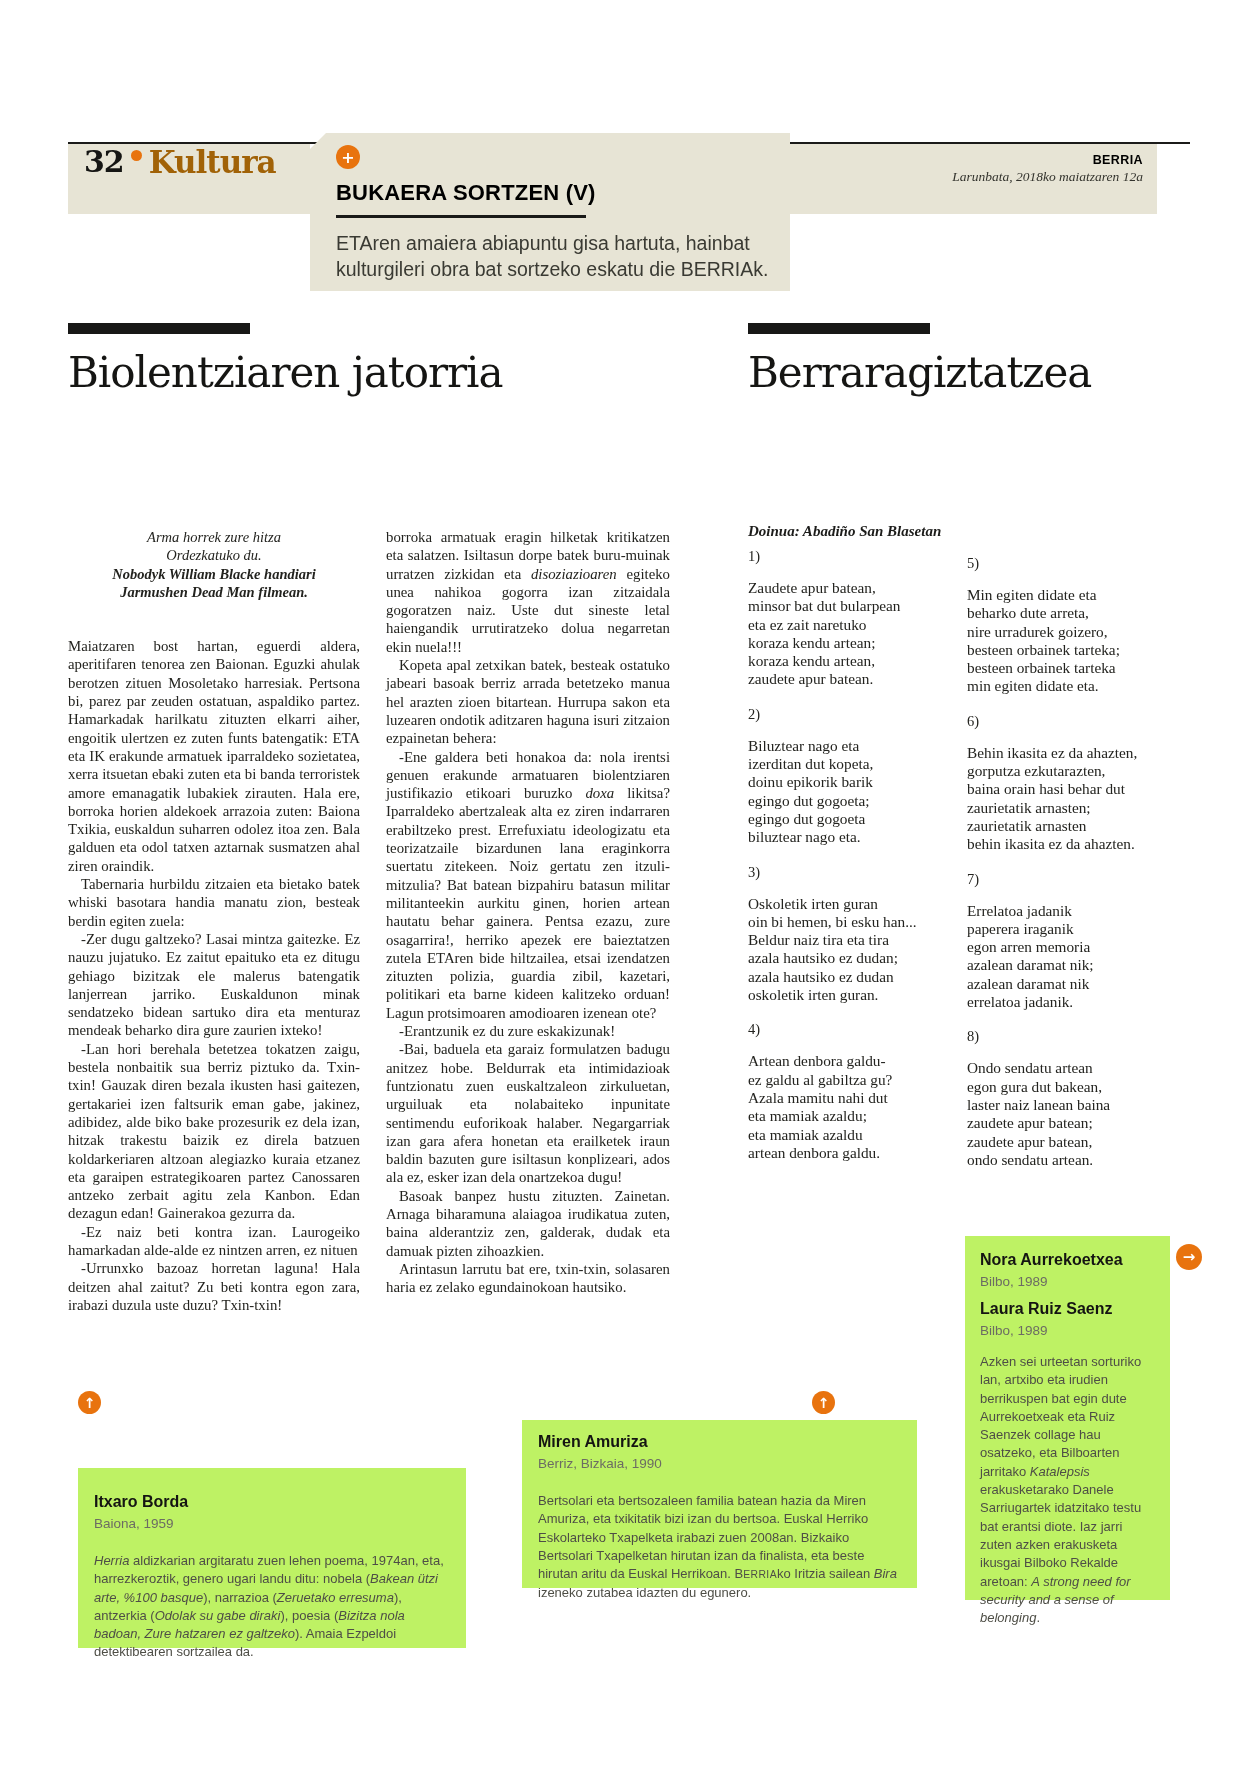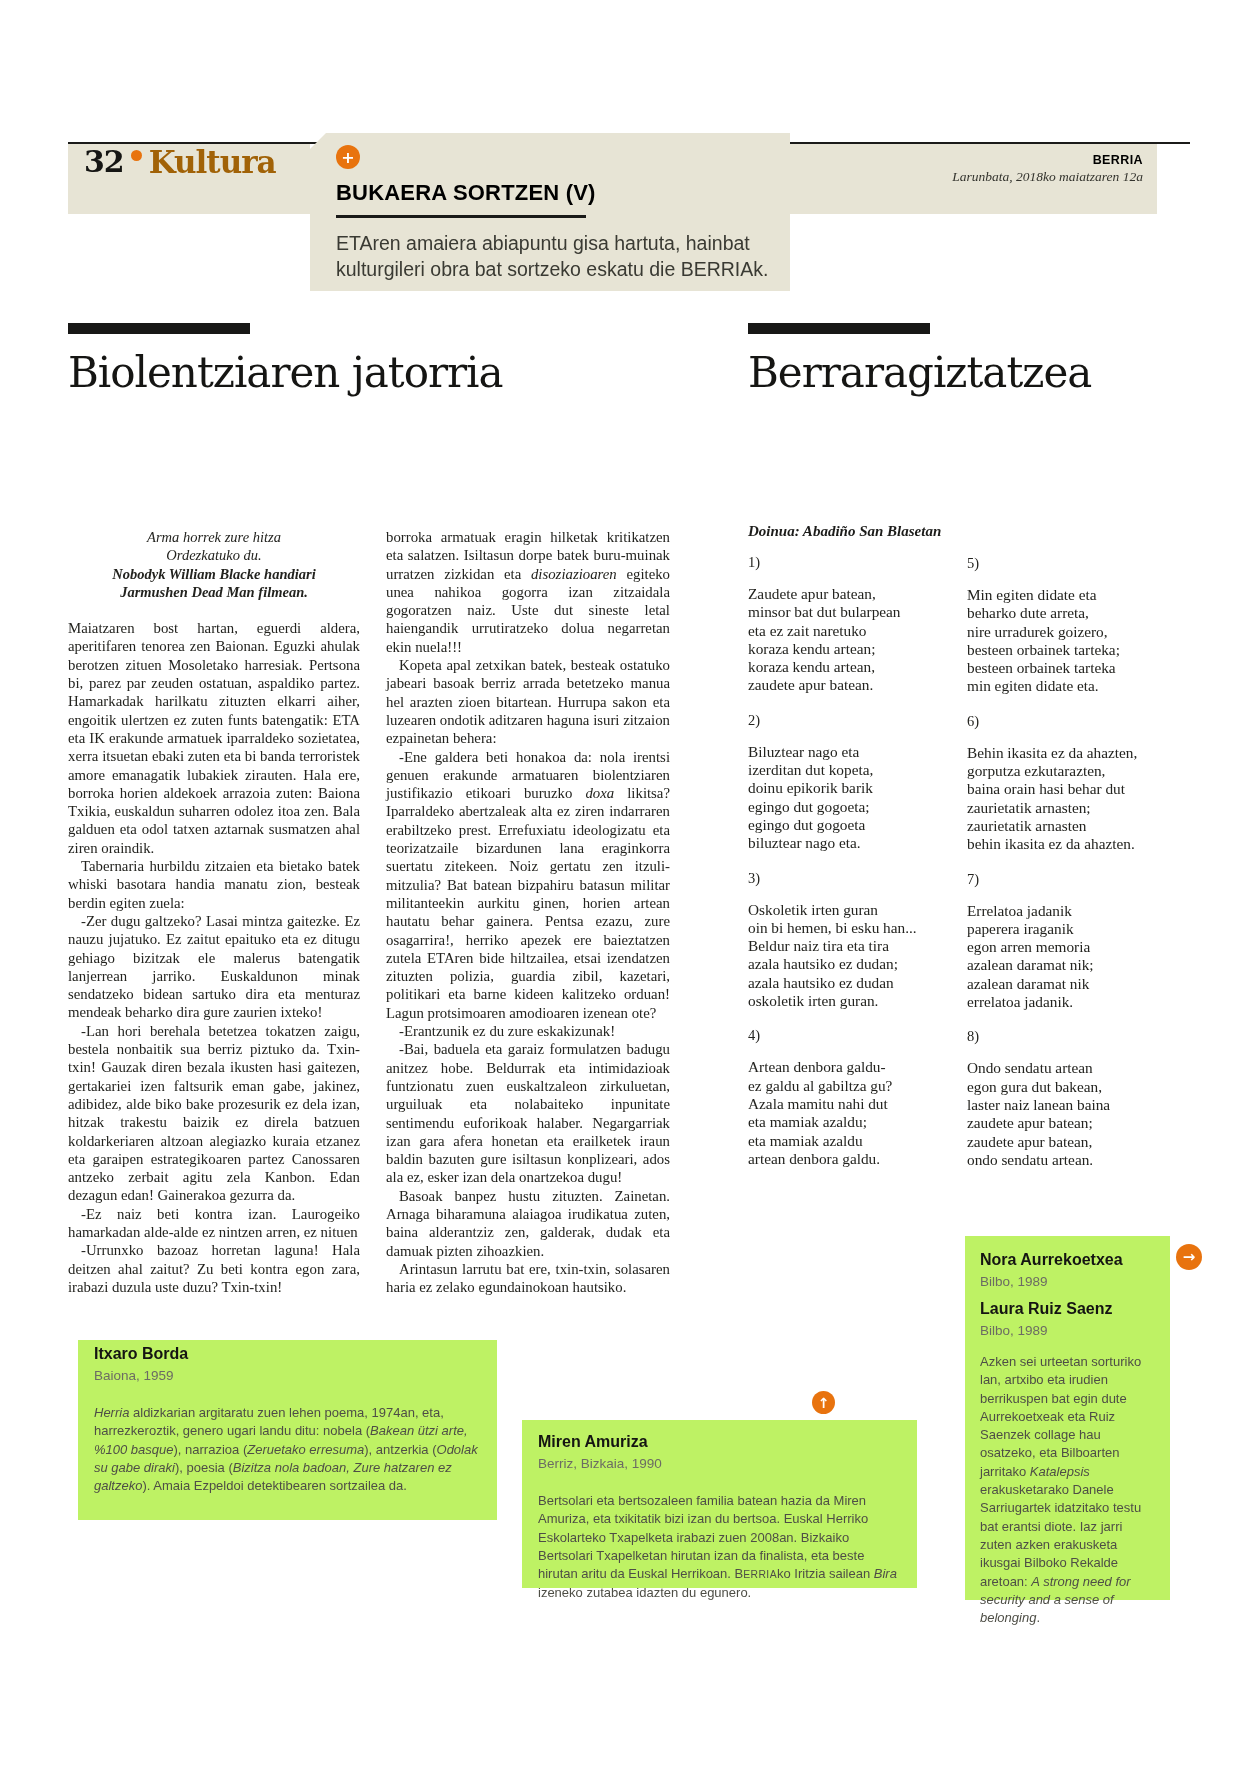--- a/index.html
+++ b/index.html
@@ -38,45 +38,45 @@
   .art-title { margin-top:14px; font-family:"DejaVu Serif", serif; font-weight:normal;
                font-size:42px; letter-spacing:-1px; color:#151513; }
 
   .article-left { position:absolute; left:68px; top:323px; width:602px; }
   .body-cols { position:absolute; top:205px; left:0; display:flex; gap:26px; }
   .bcol { width:292px; }
   .bcol.c2 { width:284px; }
   .bcol p { font-size:14.8px; line-height:18.3px; text-align:justify; color:#23231f; text-indent:13px; }
   .bcol p.first { text-indent:0; }
   .epigraph { font-style:italic; text-align:center; font-size:14.5px; line-height:18.3px;
-              color:#23231f; margin-bottom:18px; }
+              color:#23231f; margin-bottom:36px; }
   .epigraph .attr { font-weight:bold; }
   .seg-i { font-style:italic; }
   .seg-sc { font-size:80%; letter-spacing:.4px; }
 
   .article-right { position:absolute; left:748px; top:323px; width:442px; }
   .poem-cols { position:absolute; top:200px; left:0; width:442px; display:flex; gap:19px; }
   .pcol { width:200px; }
   .pcol.colB { width:223px; padding-top:32px; }
-  .melody { font-weight:bold; font-style:italic; font-size:15px; color:#1c1c1a; margin-bottom:14px; }
+  .melody { font-weight:bold; font-style:italic; font-size:15px; color:#1c1c1a; margin-bottom:8px; }
   .verse { margin-bottom:17px; }
   .verse-num { font-size:14.5px; margin-bottom:14px; color:#23231f; }
   .verse-lines div { font-size:15.3px; line-height:18.3px; color:#23231f; }
 
   
   .circle-ic { position:absolute; border-radius:50%; background:#e8730e; color:#fff;
                display:flex; align-items:center; justify-content:center;
                font-family:"DejaVu Sans", sans-serif; font-weight:bold; }
   .up1 { left:78px;  top:1391px; width:23px; height:23px; font-size:14px; }
   .up2 { left:812px; top:1391px; width:23px; height:23px; font-size:14px; }
   .rt1 { left:1176px; top:1244px; width:26px; height:26px; font-size:15px; }
 
   
   .author-box { position:absolute; background:#bef264; font-family:"Liberation Sans", sans-serif; }
-  .box-itxaro { left:78px;  top:1340px; width:419px; height:180px; padding:4px 16px; }
+  .box-itxaro { left:78px;  top:1468px; width:388px; height:180px; padding:24px 16px; }
   .box-miren  { left:522px; top:1420px; width:395px; height:168px; padding:12px 16px; }
   .box-nora   { left:965px; top:1236px; width:205px; height:364px; padding:14px 15px; }
   .a-name { font-weight:bold; font-size:16px; color:#141412; line-height:20px; }
   .a-origin { font-size:13.5px; color:#6c6c63; line-height:17px; margin-top:3px; }
   .a-pair { margin-bottom:9px; }
   .a-bio { margin-top:20px; font-size:13px; line-height:18.3px; color:#4e4e46; }
   .box-nora .a-bio { margin-top:14px; }
 </style>
 </head>
 <body>

